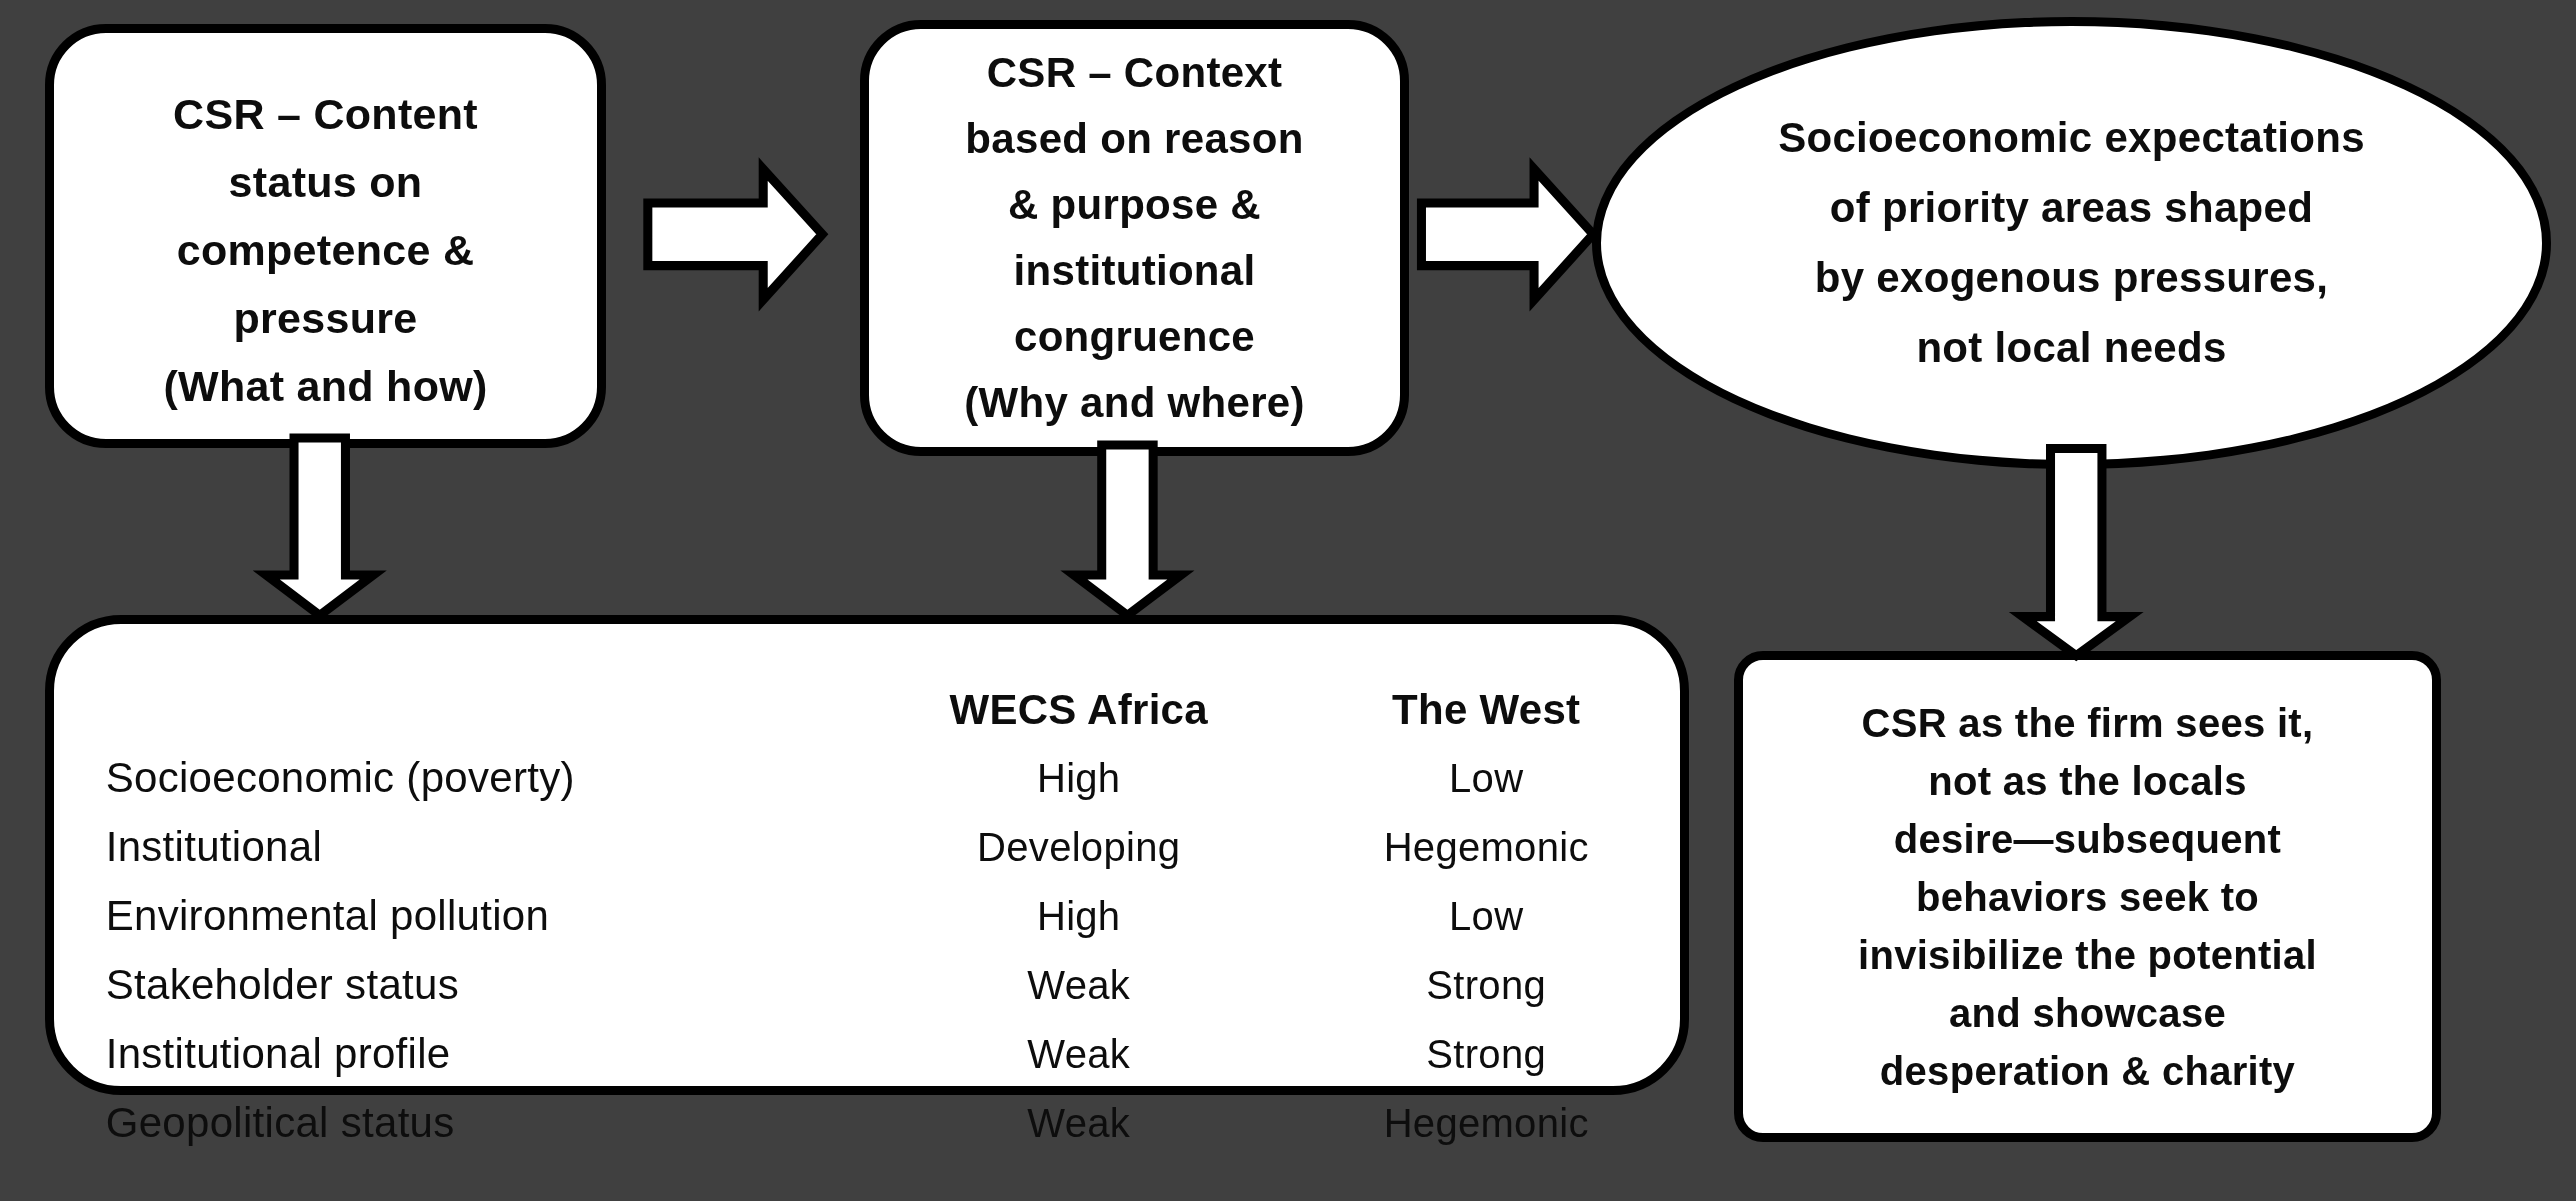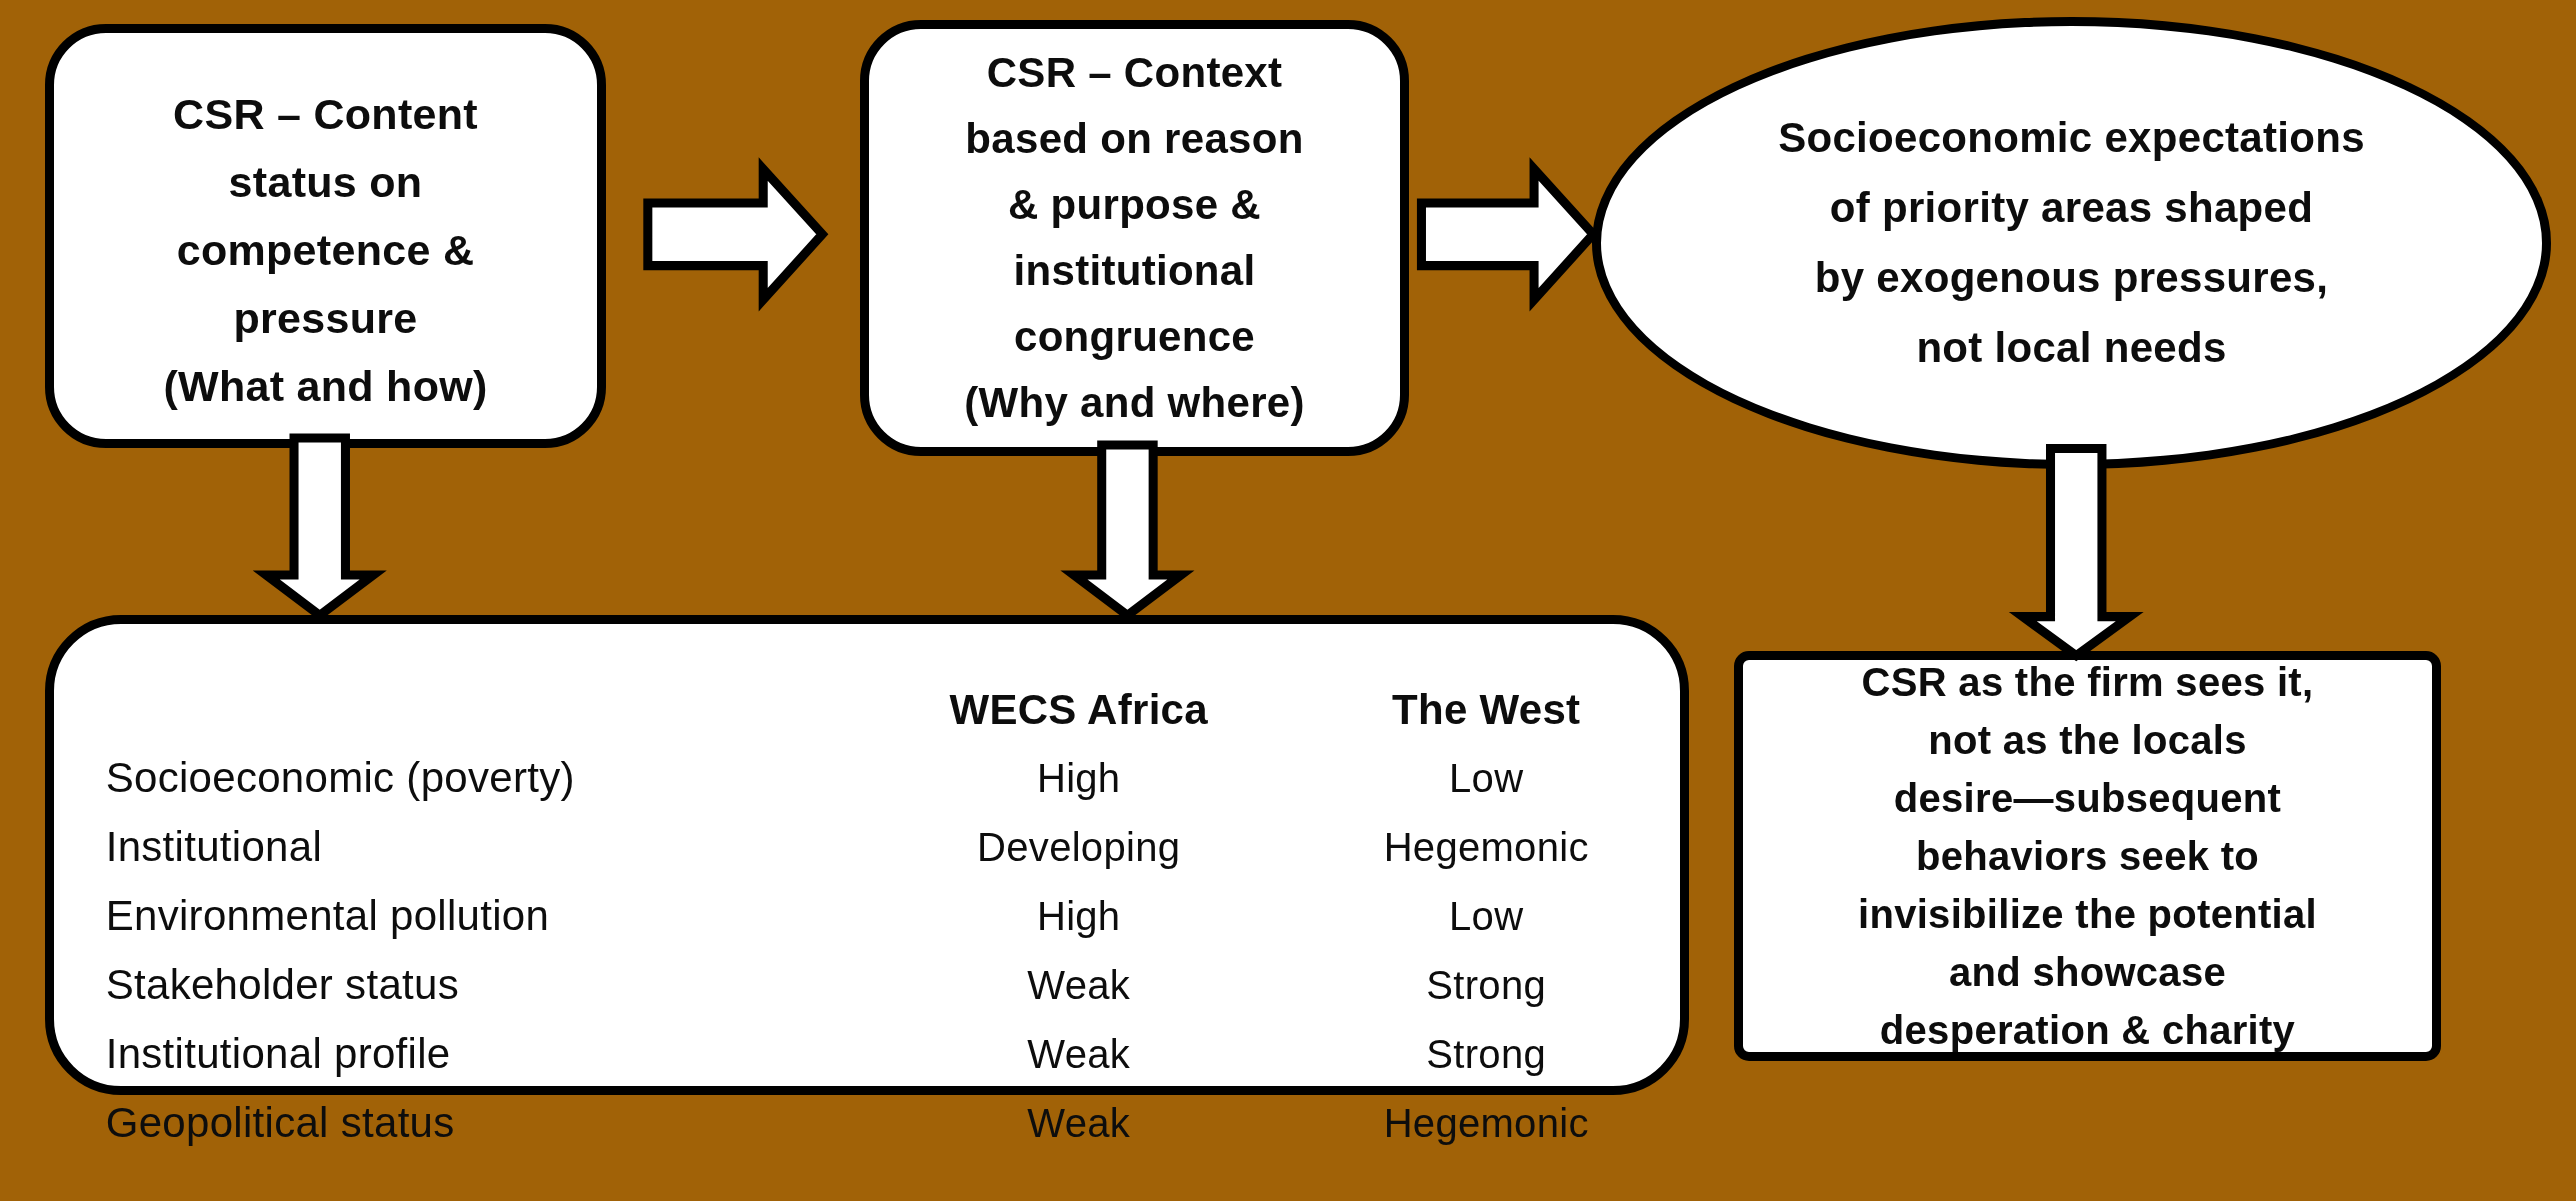--- a/index.html
+++ b/index.html
@@ -4,21 +4,21 @@
 <style>
   html, body {
     margin: 0;
     padding: 0;
     background: #ffffff;
   }
   .canvas {
     position: relative;
     width: 2576px;
     height: 1202px;
-    background: #a16207;
+    background: #404040;
     font-family: "Liberation Sans", sans-serif;
     color: #0d0d0d;
     overflow: hidden;
   }
   .rbox {
     position: absolute;
     background: #ffffff;
     border: 9px solid #000000;
     box-sizing: border-box;
     display: flex;
@@ -48,22 +48,22 @@
     border-width: 9px;
     font-weight: bold; font-size: 42px; line-height: 70px;
   }
   #table-box {
     left: 45px; top: 615px; width: 1644px; height: 480px;
     border-radius: 76px;
     border-width: 9.7px;
     display: block;
   }
   #outcome-box {
-    left: 1734px; top: 651px; width: 707px; height: 410px;
-    border-radius: 15px;
+    left: 1734px; top: 651px; width: 707px; height: 491px;
+    border-radius: 29px;
     font-weight: bold; font-size: 40px; line-height: 58px;
   }
   .ctable {
     position: absolute;
     left: 9.7px; top: 9.7px;
     width: 1624px;
     padding-top: 42px;
     display: grid;
     grid-template-columns: 810px 410px 405px;
   }

